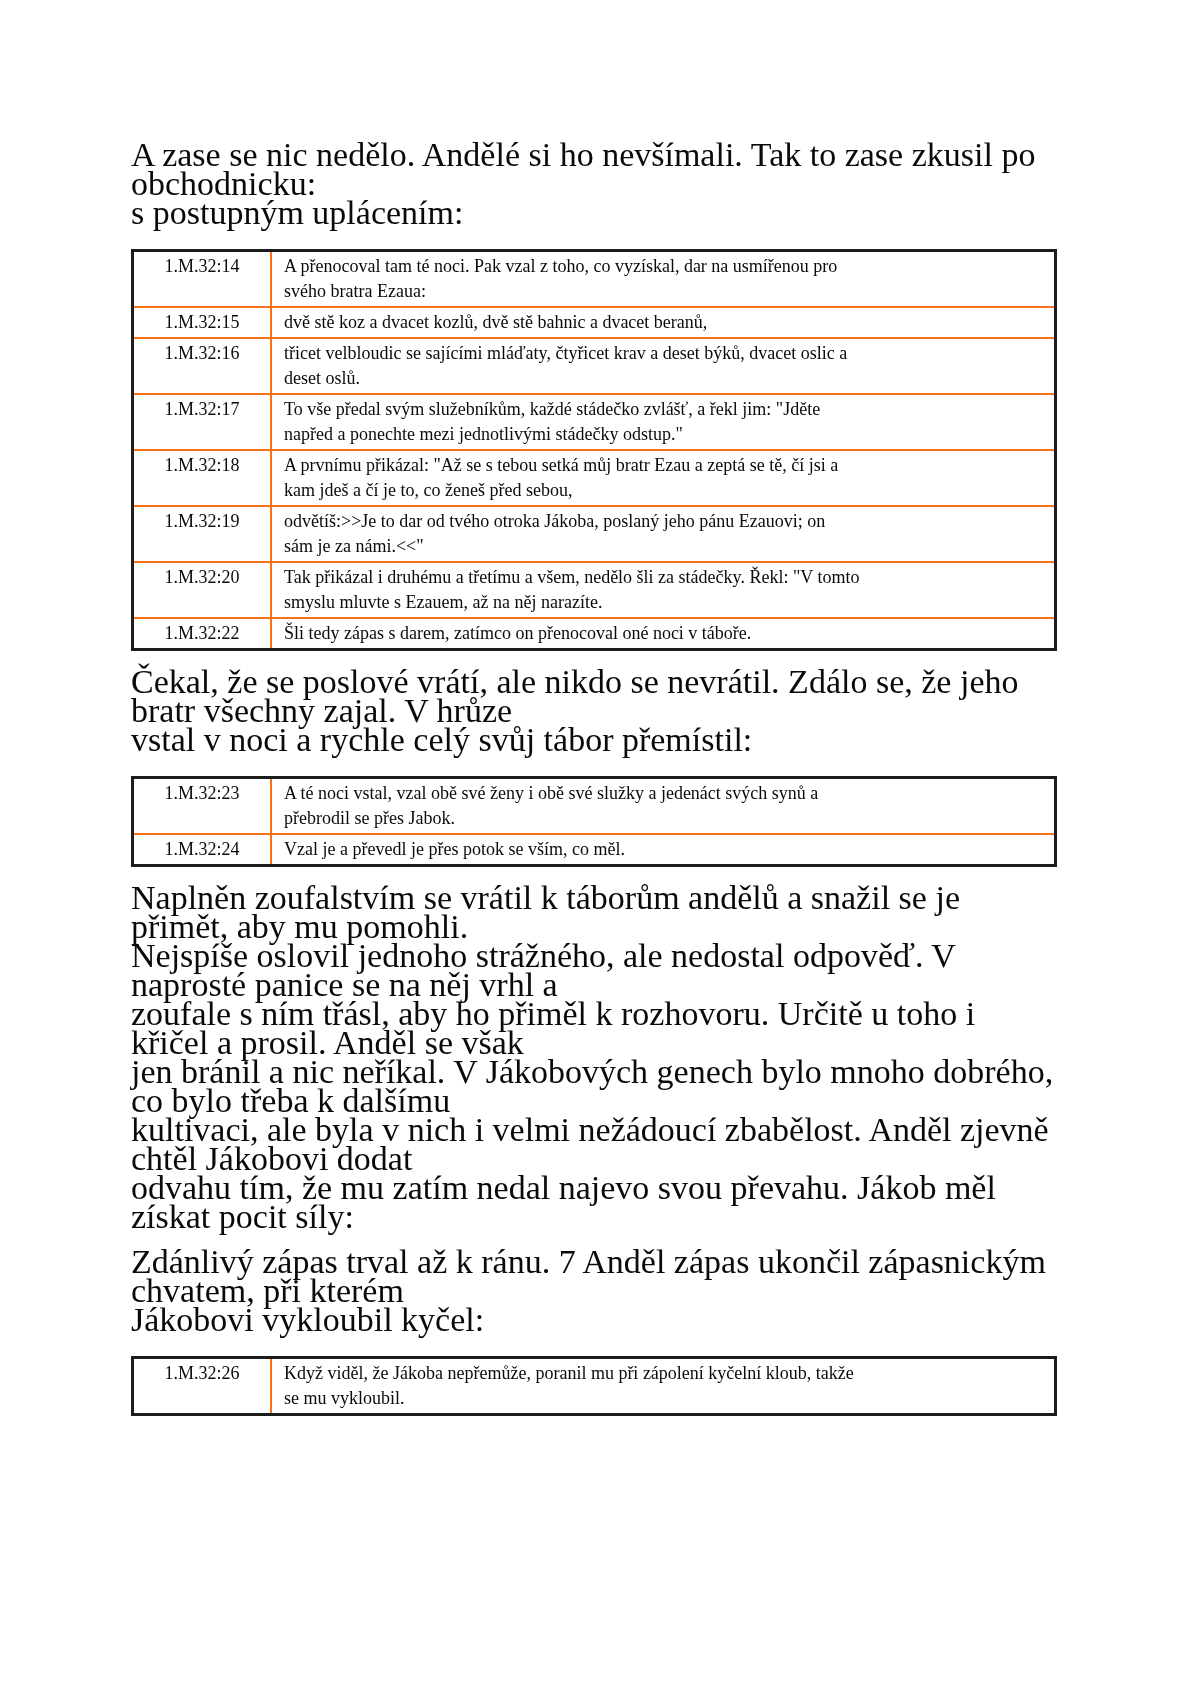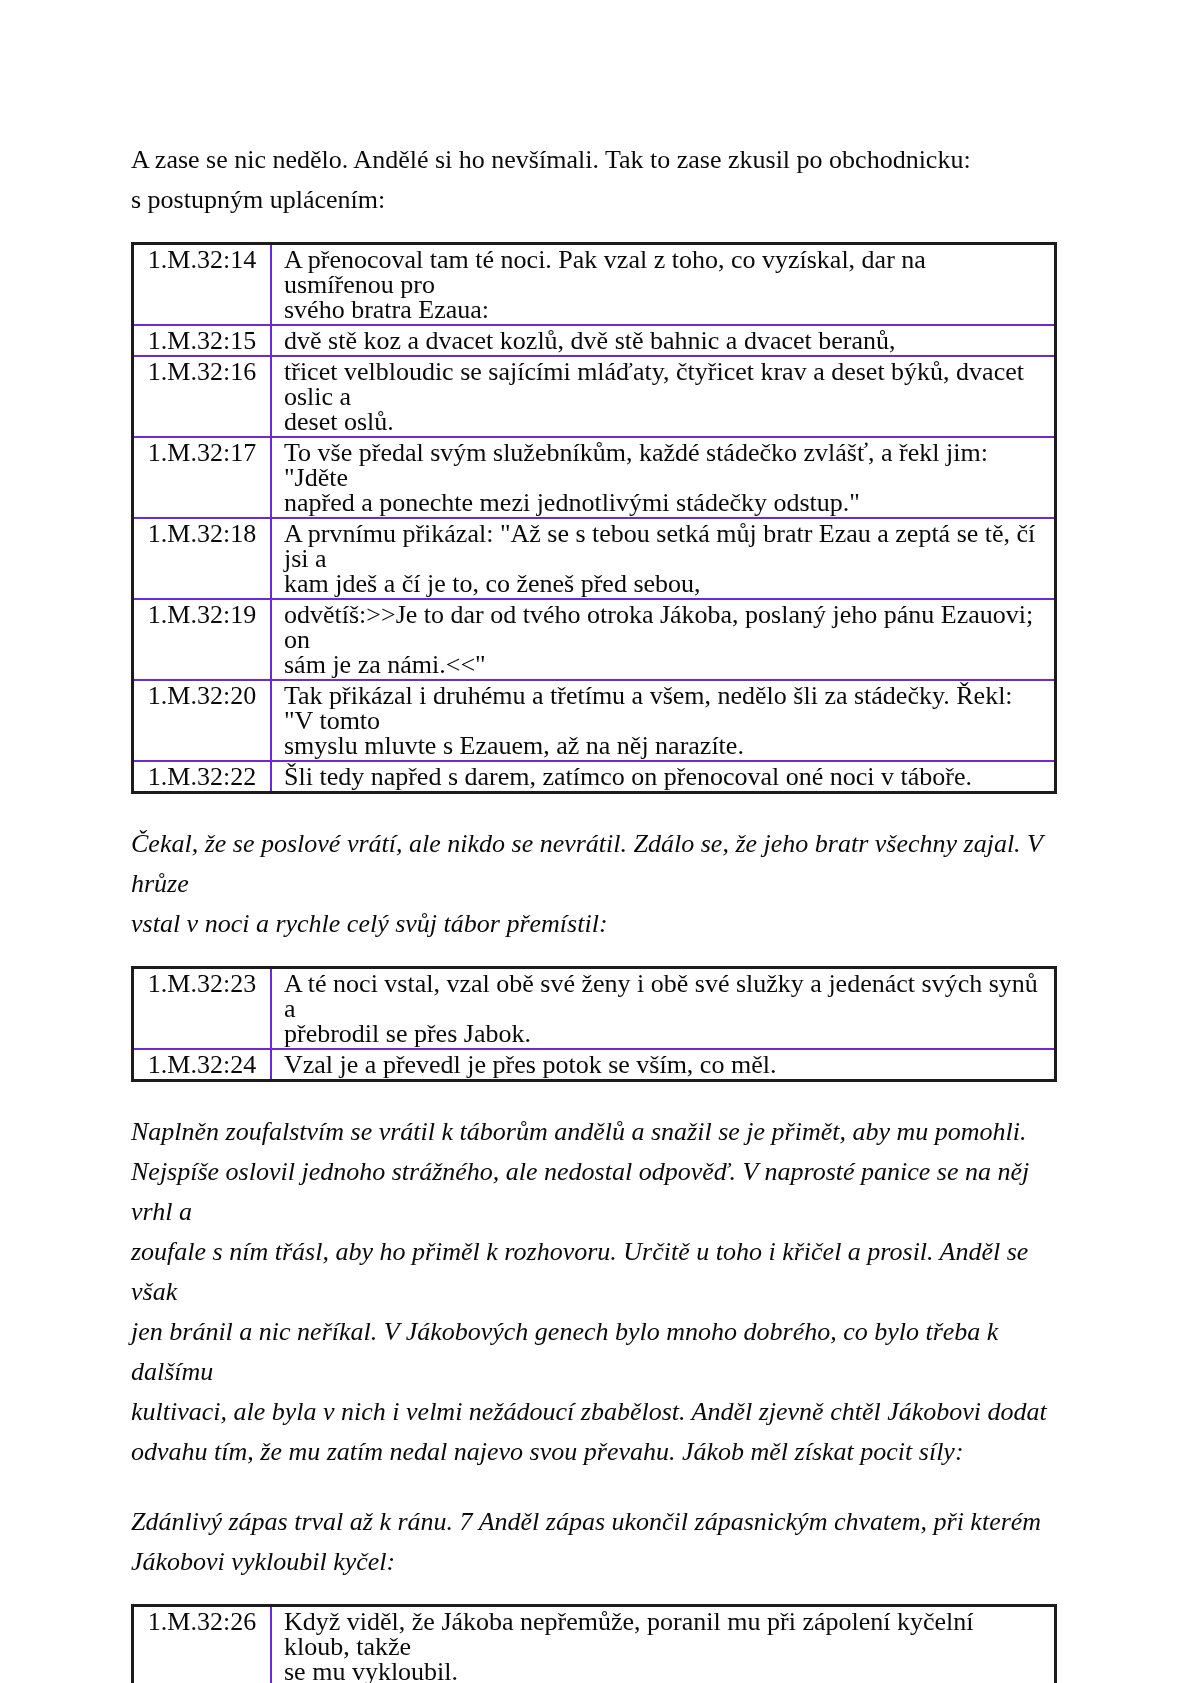--- a/index.html
+++ b/index.html
@@ -8,35 +8,35 @@
     height: 1683px;
     box-sizing: border-box;
     background: #ffffff;
     color: #0a0a0a;
     font-family: "Liberation Serif", "DejaVu Serif", serif;
     padding: 140px 133px 0 131px;
     overflow: hidden;
   }
   .para {
     margin: 0;
-    font-size: 26px;
-    line-height: 40px;
+    font-size: 34px;
+    line-height: 29px;
     white-space: pre-line;
   }
-  .after { margin-top: 30px; font-style: italic; }
+  .after { margin-top: 16px; }
   table.vt {
     margin-top: 22px;
     width: 100%;
     border-collapse: collapse;
     border: 3px solid #1c1c1c;
     table-layout: fixed;
   }
   table.vt td {
-    border: 2px solid #6d28d9;
-    font-size: 26px;
+    border: 2px solid #f97316;
+    font-size: 18px;
     line-height: 25px;
     padding: 2px 12px;
     vertical-align: top;
     white-space: pre-line;
   }
   table.vt td.ref {
     width: 128px;
     text-align: center;
     padding: 2px 4px;
     white-space: nowrap;
@@ -81,21 +81,21 @@
         <td class="txt">odvětíš:&gt;&gt;Je to dar od tvého otroka Jákoba, poslaný jeho pánu Ezauovi; on
 sám je za námi.&lt;&lt;"</td>
       </tr>
       <tr>
         <td class="ref">1.M.32:20</td>
         <td class="txt">Tak přikázal i druhému a třetímu a všem, nedělo šli za stádečky. Řekl: "V tomto
 smyslu mluvte s Ezauem, až na něj narazíte.</td>
       </tr>
       <tr>
         <td class="ref">1.M.32:22</td>
-        <td class="txt">Šli tedy napřed s darem, zatímco on přenocoval oné noci v táboře.</td>
+        <td class="txt">Šli tedy zápas s darem, zatímco on přenocoval oné noci v táboře.</td>
       </tr>
     </tbody>
   </table>
 
   <p class="para after">Čekal, že se poslové vrátí, ale nikdo se nevrátil. Zdálo se, že jeho bratr všechny zajal. V hrůze
 vstal v noci a rychle celý svůj tábor přemístil:</p>
 
   <table class="vt">
     <tbody>
       <tr>

